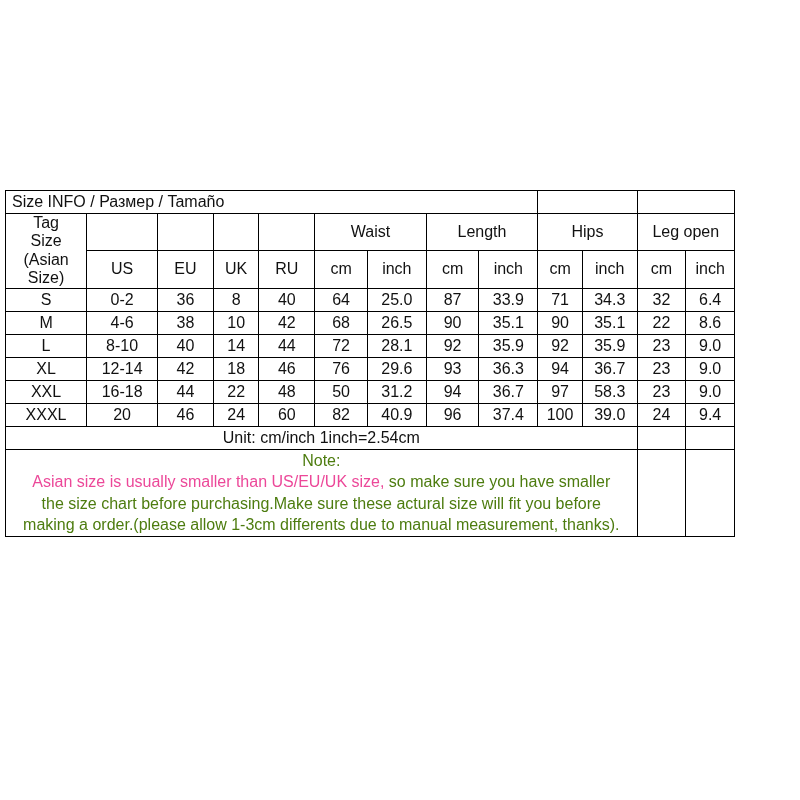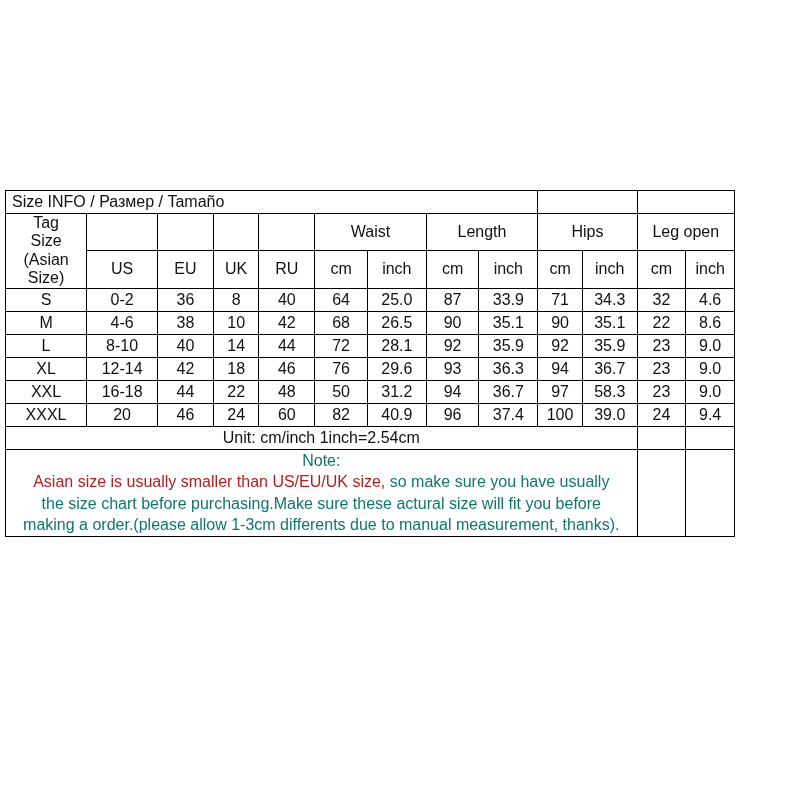--- a/index.html
+++ b/index.html
@@ -63,22 +63,22 @@
     font-size: 17px;
     height: 26px;
   }
   .note-block {
     text-align: left;
     padding: 2px 6px 4px 5px;
     font-size: 15.5px;
     line-height: 1.35;
     vertical-align: top;
   }
-  .note-red { color: #b91c1c; }
-  .note-black { color: #0f766e; }
+  .note-red { color: #ec4899; }
+  .note-black { color: #4d7c0f; }
   .grp-head {
     background: #ffdfe8;
     font-weight: bold;
     font-size: 17px;
   }
   .sub-head {
     background: #ffdfe8;
     font-weight: bold;
     font-size: 16px;
   }
@@ -151,21 +151,21 @@
       <td>36</td>
       <td>8</td>
       <td>40</td>
       <td>64</td>
       <td>25.0</td>
       <td>87</td>
       <td>33.9</td>
       <td>71</td>
       <td>34.3</td>
       <td>32</td>
-      <td>4.6</td>
+      <td>6.4</td>
     </tr>
     <tr>
       <td class="row-label">M</td>
       <td class="grey-cell">4-6</td>
       <td>38</td>
       <td>10</td>
       <td>42</td>
       <td>68</td>
       <td>26.5</td>
       <td>90</td>
@@ -239,21 +239,21 @@
     <tr class="unit-row">
       <td colspan="11">Unit: cm/inch 1inch=2.54cm</td>
       <td></td>
       <td></td>
     </tr>
 
     <tr>
       <td class="note-block" colspan="11">
         <div class="note-black">Note:</div>
         <div>
-          <span class="note-red">Asian size is usually smaller than US/EU/UK size,</span><span class="note-black"> so make sure you have usually</span>
+          <span class="note-red">Asian size is usually smaller than US/EU/UK size,</span><span class="note-black"> so make sure you have smaller</span>
         </div>
         <div class="note-black">the size chart before purchasing.Make sure these actural size will fit you before</div>
         <div class="note-black">making a order.(please allow 1-3cm differents due to manual measurement, thanks).</div>
       </td>
       <td></td>
       <td></td>
     </tr>
   </tbody>
     </table>
 </div>

